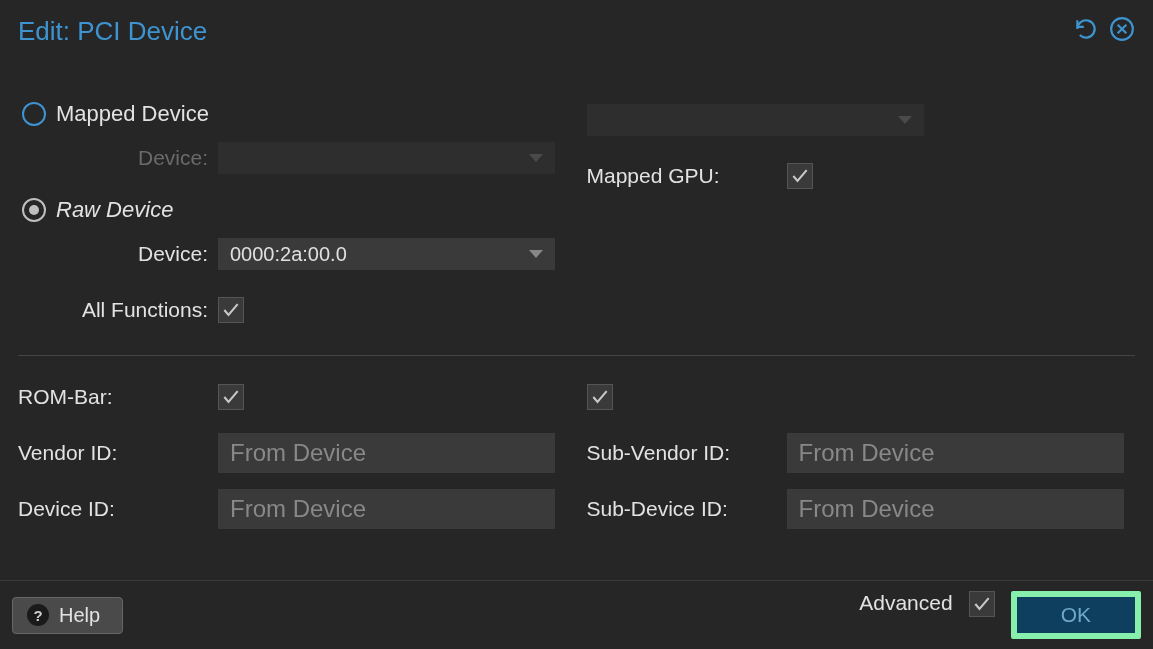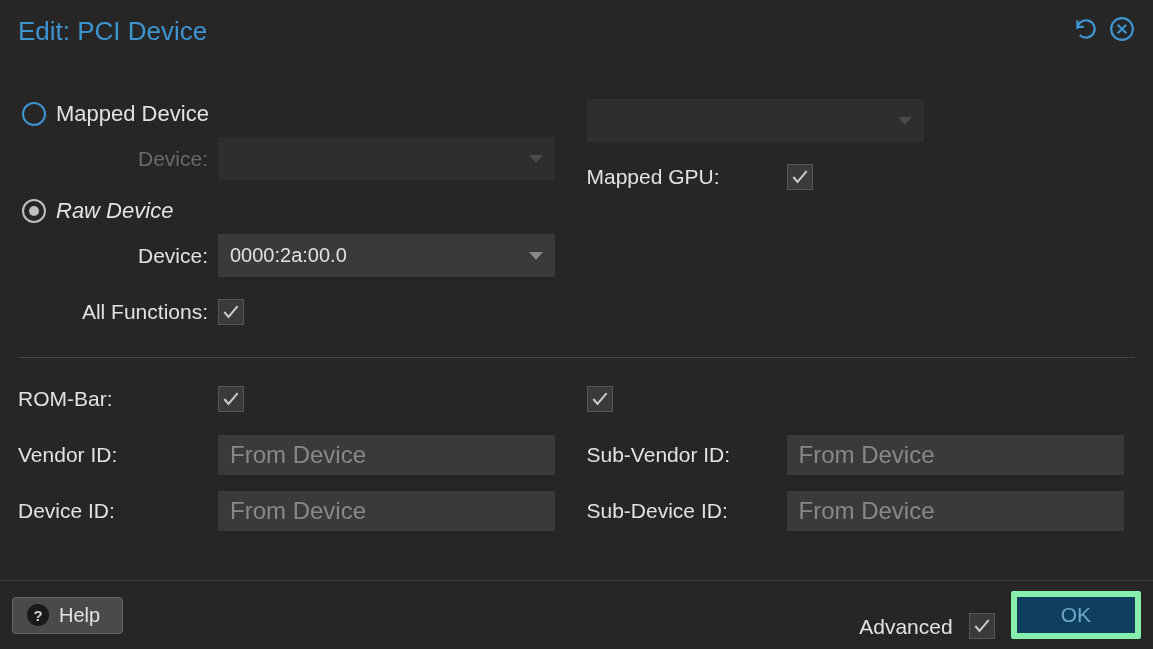--- a/index.html
+++ b/index.html
@@ -98,21 +98,21 @@
     margin-bottom: 10px;
     margin-top: 2px;
   }
   .radio-label {
     font-size: 22px;
     color: #e2e2e2;
     font-weight: 400;
   }
   .select {
     width: 337px;
-    height: 43px;
+    height: 32px;
     background: #3a3a3a;
     display: flex;
     align-items: center;
     justify-content: space-between;
     padding: 0 12px;
     color: #e0e0e0;
     font-size: 20px;
     cursor: pointer;
   }
   .select.disabled {
@@ -191,21 +191,21 @@
     background: #1a1a1a;
     color: #d0d0d0;
     display: inline-flex;
     align-items: center;
     justify-content: center;
     font-size: 15px;
     font-weight: 700;
   }
   .footer-right {
     display: flex;
-    align-items: flex-end;
+    align-items: flex-start;
     gap: 16px;
     margin-left: 12px;
   }
   .advanced-label {
     font-size: 21px;
     color: #e2e2e2;
   }
   .ok-btn {
     background: #0e3f5e;
     border: 6px solid #86efac;

